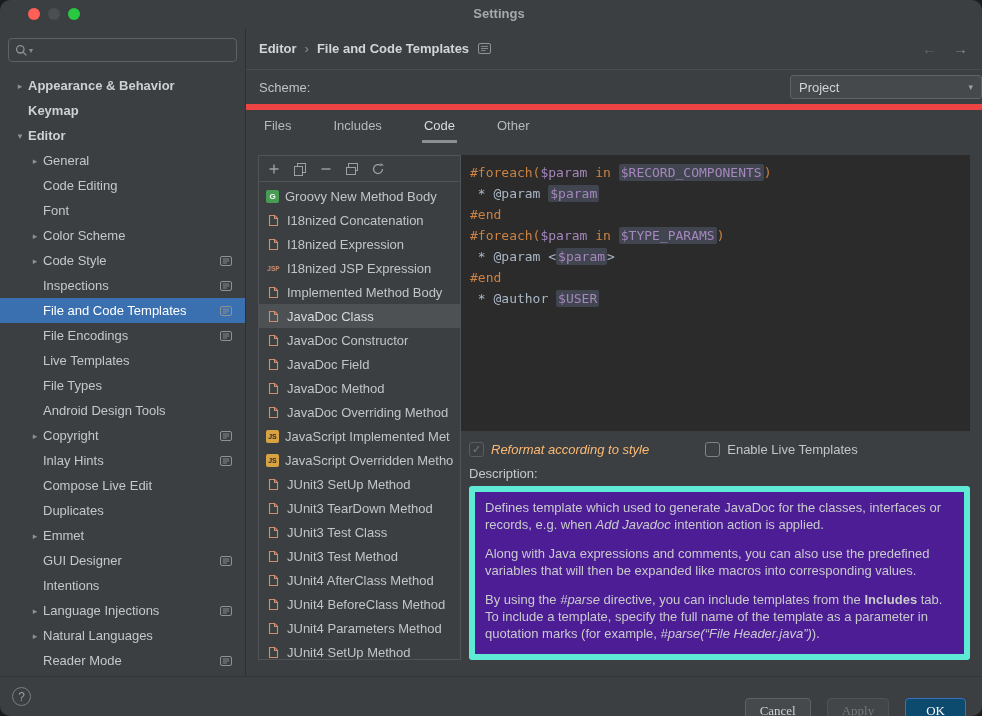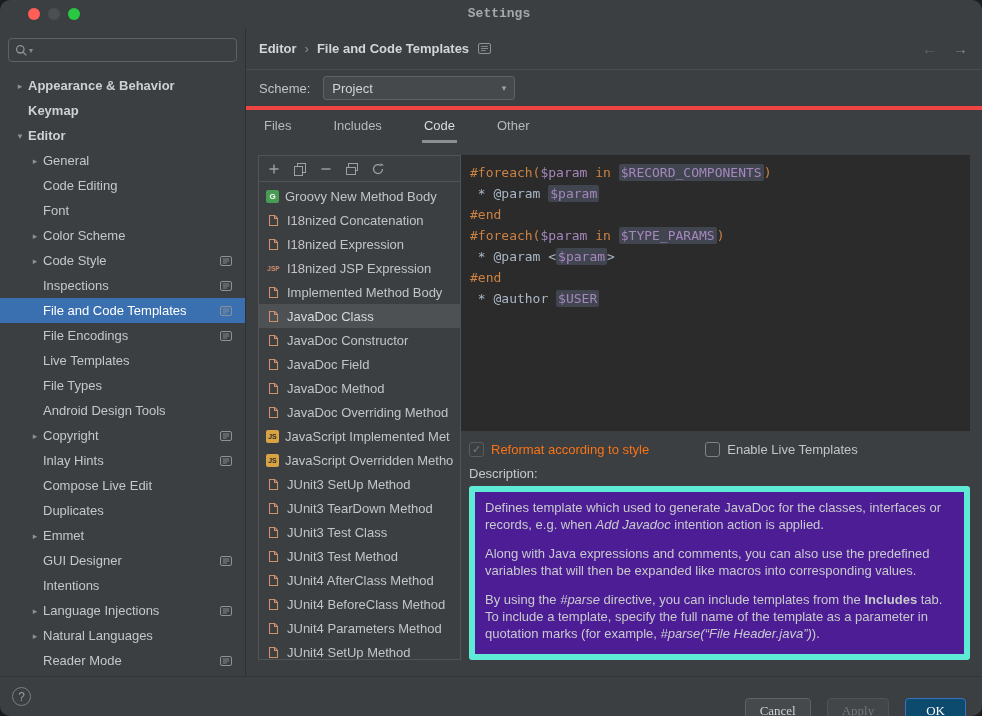--- a/index.html
+++ b/index.html
@@ -1,20 +1,20 @@
 <!DOCTYPE html>
 <html><head>
 <meta charset="utf-8">
 <style>
   html,body{margin:0;padding:0;background:#1b1c1e;}
   *{box-sizing:border-box;}
   .window{position:relative;width:982px;height:716px;background:#3c3f41;border-radius:10px;overflow:hidden;
     font-family:"Liberation Sans",sans-serif;font-size:13px;color:#bbbdbf;}
   
-  .titlebar{position:absolute;top:0;left:16px;right:0;height:28px;font-family:Liberation Mono, monospace;}
+  .titlebar{position:absolute;top:0;left:16px;right:0;height:28px;}
   .traffic{position:absolute;left:12px;top:8px;display:flex;gap:8px;}
   .tl{width:12px;height:12px;border-radius:50%;display:inline-block;}
   .tl-close{background:#ff5f57;}
   .tl-min{background:#4b4f52;}
   .tl-zoom{background:#28c840;}
   .win-title{position:absolute;left:0;right:0;top:0;height:28px;line-height:28px;text-align:center;
     font-weight:bold;color:#a6a9ab;}
   
   .app-body{position:absolute;top:28px;bottom:40px;left:0;right:0;display:flex;}
   
@@ -37,21 +37,21 @@
   .content{flex:1;position:relative;overflow:hidden;}
   .crumb-row{position:absolute;top:0;left:0;right:0;height:42px;display:flex;align-items:center;
     padding:0 14px 0 13px;border-bottom:1px solid #4a4d4f;}
   .crumb{font-weight:bold;color:#d3d5d7;}
   .crumb-sep{color:#8a8d8f;margin:0 8px;}
   .crumb-badge{margin-left:9px;display:flex;align-items:center;}
   .nav-arrows{margin-left:auto;display:flex;gap:16px;font-size:15px;}
   .nav-arrow{color:#85888b;cursor:default;}
   .nav-arrow.dim{color:#64686a;}
   .scheme-row{position:absolute;top:42px;left:0;right:0;height:40px;display:flex;align-items:center;
-    padding-left:13px;border-bottom:4px solid #ef4444;}
+    padding-left:13px;border-bottom:6px solid #ef4444;justify-content:space-between;}
   .scheme-label{color:#c0c2c4;}
   .dropdown{margin-left:13px;width:192px;height:24px;background:#45494b;border:1px solid #5f6365;
     border-radius:3px;display:flex;align-items:center;padding:0 8px;}
   .dd-value{flex:1;color:#d2d4d6;}
   .dd-chev{color:#9da1a3;font-size:9px;}
   .tabs{position:absolute;top:82px;left:0;right:0;height:33px;display:flex;gap:38px;padding-left:16px;}
   .tab{display:flex;align-items:center;color:#b6b8ba;border-bottom:3px solid transparent;padding:0 2px;cursor:default;}
   .tab.active{color:#d8dadc;border-bottom-color:#8c8f92;}
   .panels{position:absolute;left:12px;right:12px;top:127px;height:505px;display:flex;}
   
@@ -79,21 +79,21 @@
   .options-row{height:18px;flex:none;margin:9px 0 0 8px;display:flex;align-items:center;}
   .option{display:flex;align-items:center;gap:7px;}
   .option + .option{margin-left:56px;}
   .cb{width:15px;height:15px;border:1px solid #7f8386;border-radius:3px;display:flex;
     align-items:center;justify-content:center;flex:none;}
   .option .check{display:none;font-size:11px;color:#9da1a3;}
   .option.checked .check{display:block;}
   .option.disabled .cb{border-color:#595d5f;}
   .option.disabled .check{color:#797d80;}
   .opt-label{color:#c2c4c6;}
-  .option.disabled .opt-label{color:#f97316;}
+  .option.disabled .opt-label{color:#fdba74;font-style:italic;}
   .desc-label{flex:none;margin:8px 0 5px 8px;color:#c6c8ca;}
   .desc-box{flex:1;margin-left:8px;background:#4c1d95;border:6px solid #5eead4;border-radius:3px;
     padding:7px 10px;overflow:hidden;color:#c8cacc;font-size:13px;line-height:17px;}
   .desc-par + .desc-par{margin-top:12px;}
   .desc-par .it{font-style:italic;}
   .desc-par .bd{font-weight:bold;}
   
   .footer{position:absolute;bottom:0;left:0;right:0;height:40px;border-top:1px solid #333638;
     display:flex;align-items:center;padding:0 16px 0 12px;}
   .help-btn{width:19px;height:19px;border:1px solid #7b7e80;border-radius:50%;color:#9b9ea0;

